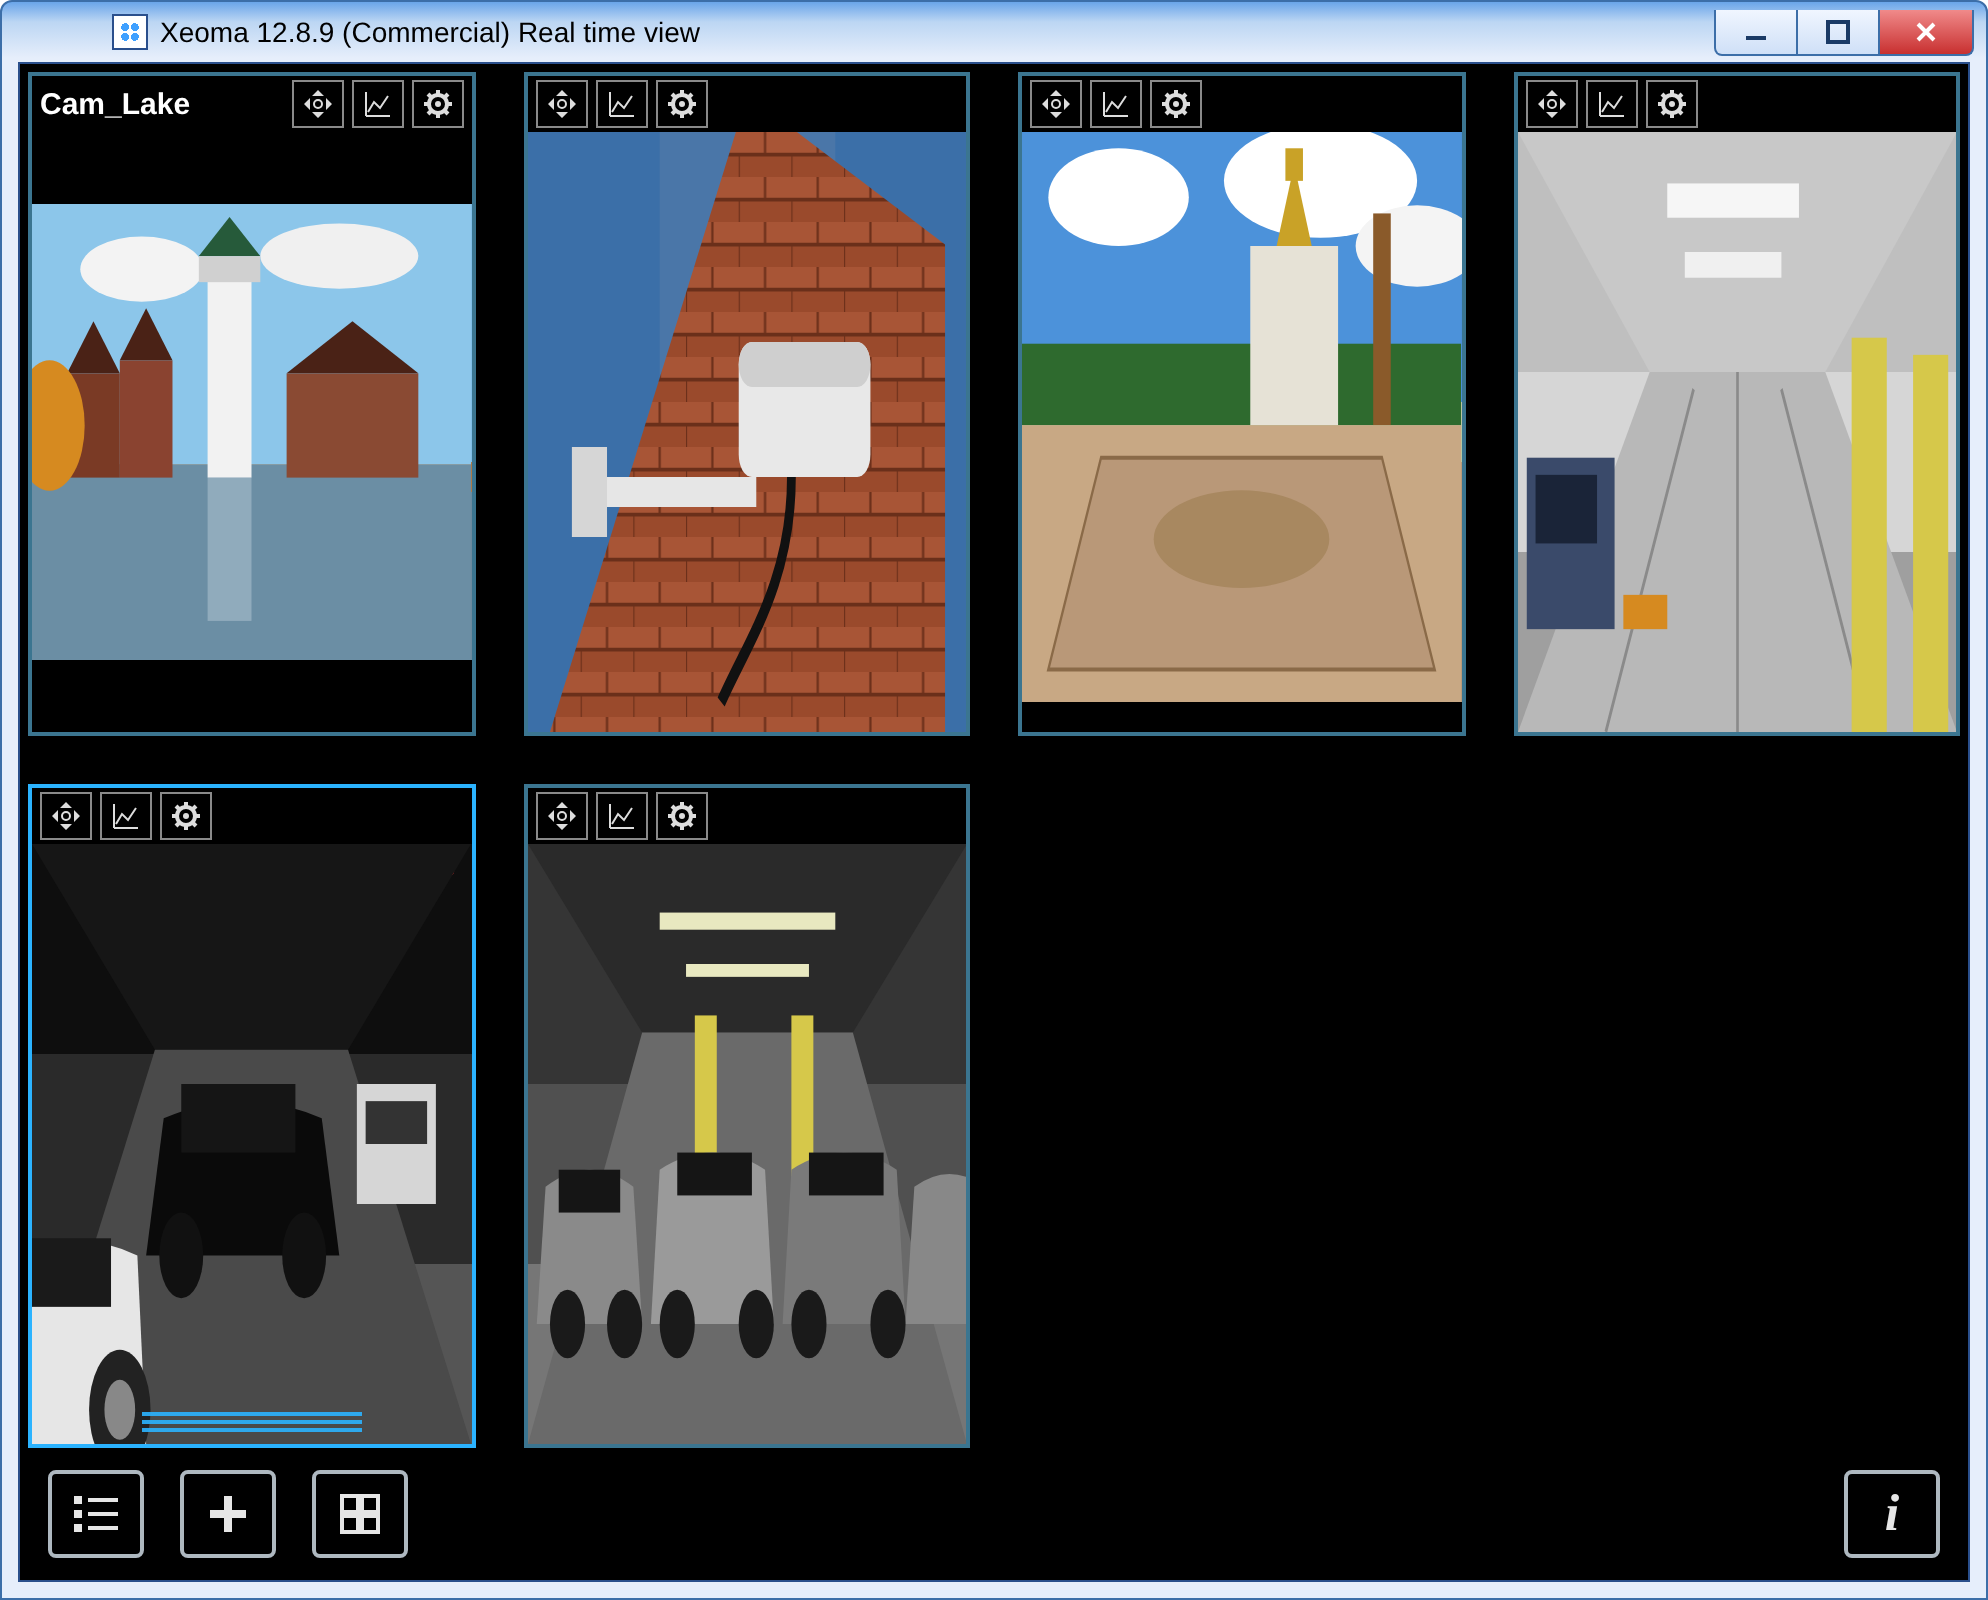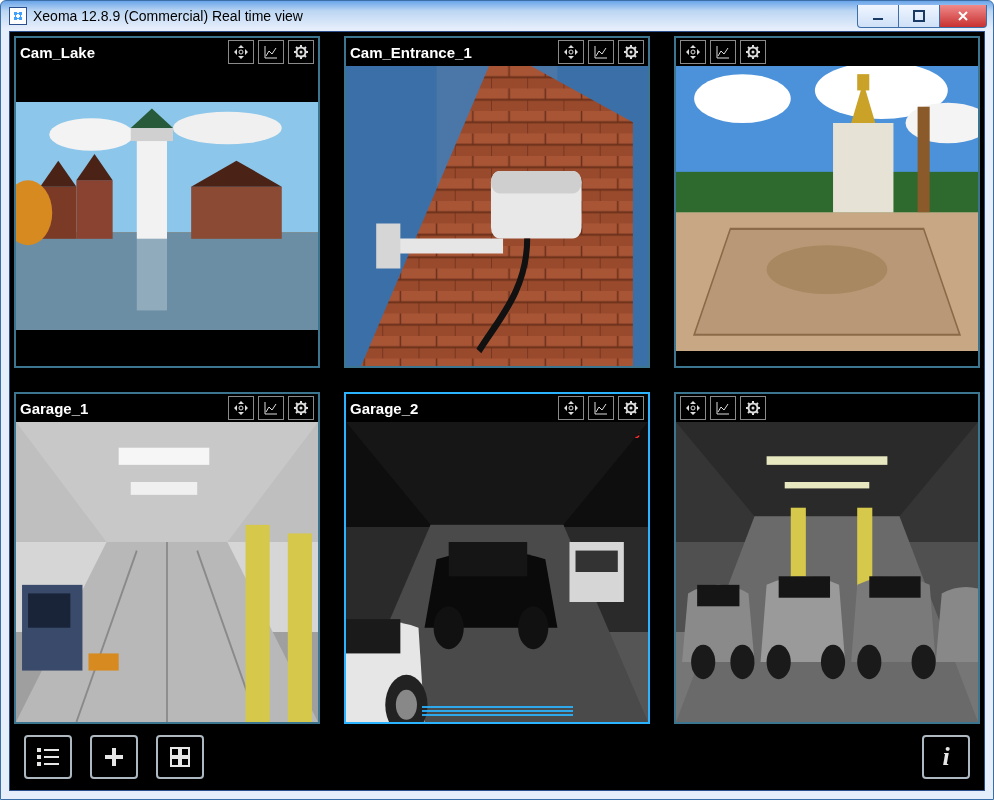--- a/index.html
+++ b/index.html
@@ -25,20 +25,21 @@
   }
 
   .titlebar {
     height: 30px;
     display: flex;
     align-items: center;
     padding: 0 6px 0 8px;
     font-size: 14px;
     color: #000;
     flex: 0 0 auto;
+    margin-left: 47px;
   }
   .title-icon {
     width: 18px; height: 18px; margin-right: 6px;
     background: #fff;
     border: 1px solid #2a4f8c;
     box-sizing: border-box;
     position: relative;
   }
   .title-icon::before {
     content: "";
@@ -80,21 +81,21 @@
     display: flex;
     flex-direction: column;
     gap: 4px;
     padding: 4px;
     box-sizing: border-box;
   }
 
   .grid {
     flex: 1 1 auto;
     display: grid;
-    grid-template-columns: repeat(3, 1fr);
+    grid-template-columns: repeat(4, 1fr);
     grid-template-rows: repeat(2, 1fr);
     gap: 24px;
   }
 
   .cam {
     border: 2px solid #3b7590;
     background: #000;
     display: flex;
     flex-direction: column;
     position: relative;
@@ -308,21 +309,20 @@
 
             <ellipse cx="4" cy="34" rx="8" ry="10" fill="#d68a20"></ellipse>
 
             <rect x="40" y="42" width="10" height="22" fill="#c8d6e0" opacity="0.4"></rect>
           </svg>
         </div>
       </div>
 
       <div class="cam">
         <div class="cam-header">
-          <span class="cam-name">Cam_Entrance_1</span>
           <div class="cam-btn">
             <svg width="16" height="16">
                 <path d="M8 1 L11 4 L5 4 Z M8 15 L5 12 L11 12 Z M1 8 L4 5 L4 11 Z M15 8 L12 5 L12 11 Z" fill="#ddd"></path>
                 <circle cx="8" cy="8" r="2" fill="none" stroke="#ddd"></circle>
               </svg>
           </div>
           <div class="cam-btn">
             <svg width="16" height="16">
                 <path d="M2 14 L2 2 M2 14 L14 14" stroke="#ddd" fill="none"></path>
                 <path d="M3 12 L6 7 L9 10 L13 4" stroke="#ddd" fill="none"></path>
@@ -420,21 +420,20 @@
 
             <polygon points="0,36 100,36 100,70 0,70" fill="#c8a884"></polygon>
             <polygon points="18,40 82,40 94,66 6,66" fill="#b99878" stroke="#8a6a48" stroke-width="0.5"></polygon>
             <ellipse cx="50" cy="50" rx="20" ry="6" fill="#a88860"></ellipse>
           </svg>
         </div>
       </div>
 
       <div class="cam">
         <div class="cam-header">
-          <span class="cam-name">Garage_1</span>
           <div class="cam-btn">
               <svg width="16" height="16">
                 <path d="M8 1 L11 4 L5 4 Z M8 15 L5 12 L11 12 Z M1 8 L4 5 L4 11 Z M15 8 L12 5 L12 11 Z" fill="#ddd"></path>
                 <circle cx="8" cy="8" r="2" fill="none" stroke="#ddd"></circle>
               </svg>
             </div>
           <div class="cam-btn">
               <svg width="16" height="16">
                 <path d="M2 14 L2 2 M2 14 L14 14" stroke="#ddd" fill="none"></path>
                 <path d="M3 12 L6 7 L9 10 L13 4" stroke="#ddd" fill="none"></path>
@@ -471,21 +470,20 @@
             <rect x="76" y="24" width="8" height="46" fill="#d6c84a"></rect>
             <rect x="90" y="26" width="8" height="44" fill="#d6c84a"></rect>
 
             <rect x="24" y="54" width="10" height="4" fill="#d68a20"></rect>
           </svg>
         </div>
       </div>
 
       <div class="cam selected">
         <div class="cam-header">
-          <span class="cam-name">Garage_2</span>
           <div class="cam-btn">
               <svg width="16" height="16">
                 <path d="M8 1 L11 4 L5 4 Z M8 15 L5 12 L11 12 Z M1 8 L4 5 L4 11 Z M15 8 L12 5 L12 11 Z" fill="#ddd"></path>
                 <circle cx="8" cy="8" r="2" fill="none" stroke="#ddd"></circle>
               </svg>
             </div>
           <div class="cam-btn">
               <svg width="16" height="16">
                 <path d="M2 14 L2 2 M2 14 L14 14" stroke="#ddd" fill="none"></path>
                 <path d="M3 12 L6 7 L9 10 L13 4" stroke="#ddd" fill="none"></path>

